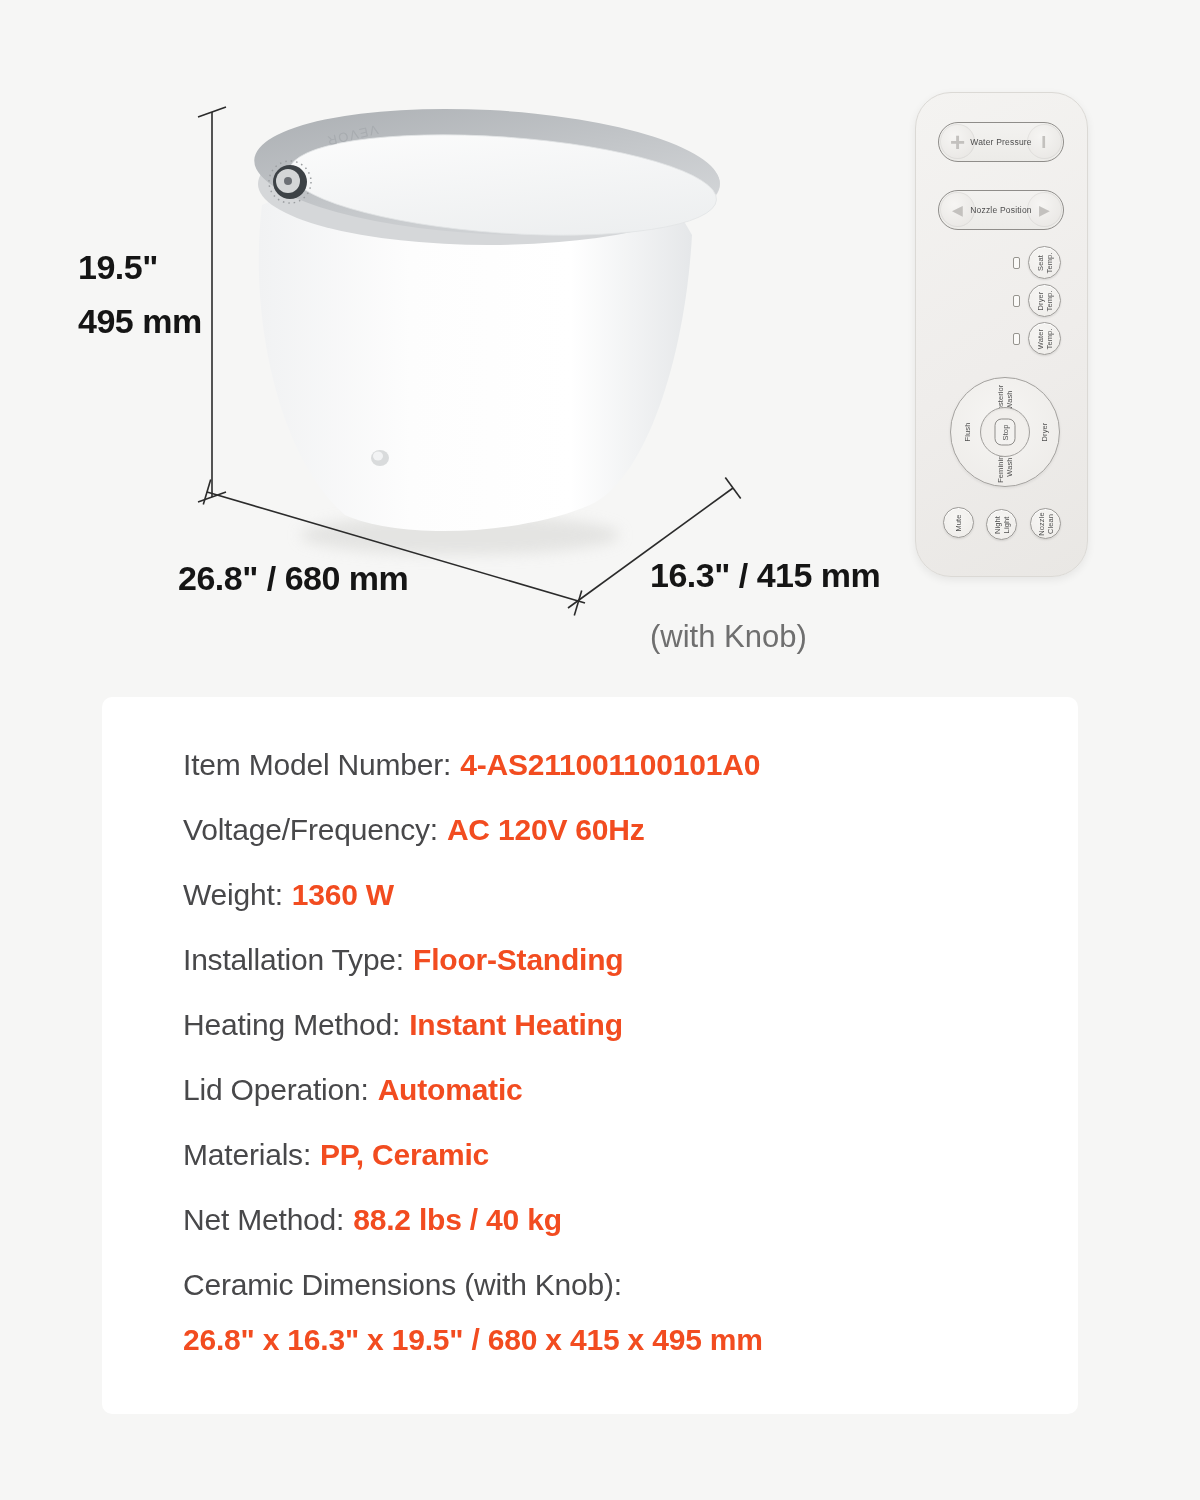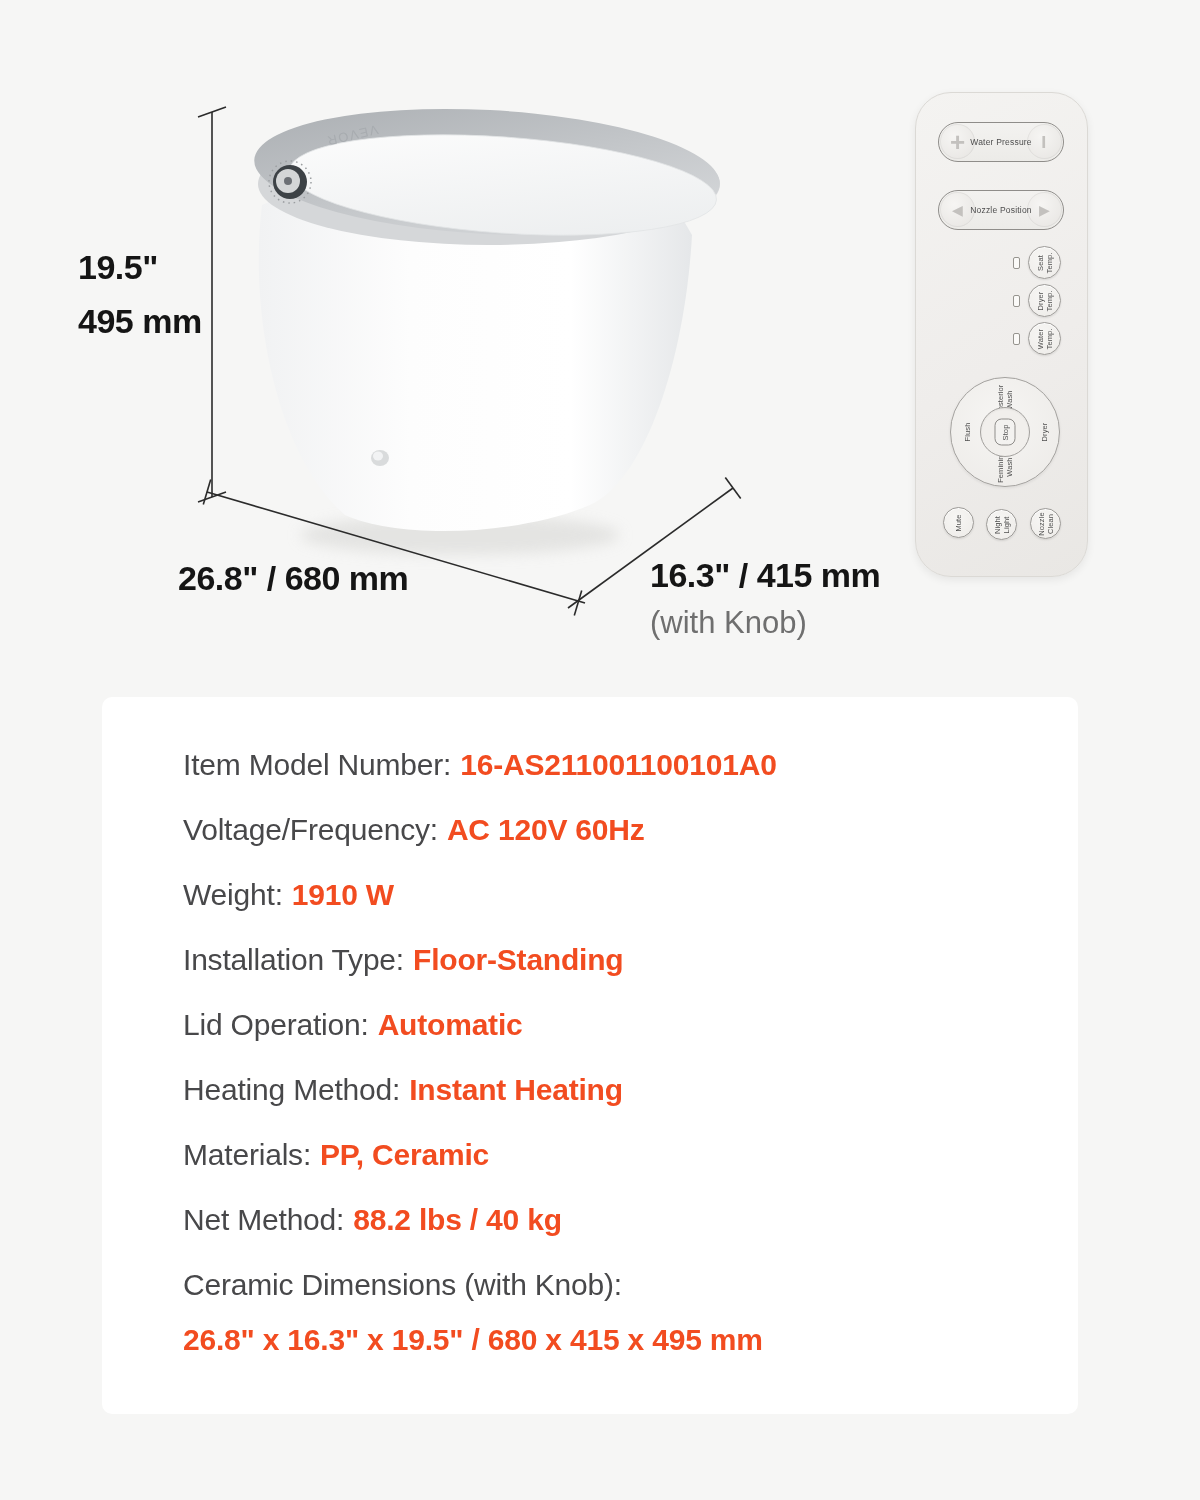--- a/index.html
+++ b/index.html
@@ -14,21 +14,21 @@
   
   .hero { position:absolute; left:0; top:0; width:1200px; height:690px; }
   #toilet-svg { position:absolute; left:225px; top:85px; }
   #dim-svg { position:absolute; left:0; top:0; pointer-events:none; }
 
   .dim-label { position:absolute; color:#151515; font-weight:bold; letter-spacing:-0.5px; }
   .dim-height { left:78px; top:250px; font-size:34px; line-height:1; }
   .dim-height div + div { margin-top:20px; }
   .dim-width { left:178px; top:559px; font-size:34px; }
   .dim-depth { left:650px; top:556px; font-size:34px; }
-  .dim-depth .note { font-size:31px; font-weight:normal; color:#6f6f6f; letter-spacing:0; margin-top:10px; }
+  .dim-depth .note { font-size:31px; font-weight:normal; color:#6f6f6f; letter-spacing:0; margin-top:24px; }
 
   
   .remote {
     position:absolute; left:915px; top:92px; width:173px; height:485px;
     background:linear-gradient(150deg,#f4f3f1 0%,#efedeb 55%,#e9e7e4 100%);
     border:1px solid #dbd9d5; border-radius:36px;
     box-shadow:0 3px 8px rgba(0,0,0,0.07);
   }
   .pill {
     position:absolute; left:22px; width:126px; height:40px;
@@ -248,36 +248,36 @@
     </div>
     <div class="rbtn rbtn-b" style="left:114px; top:415px">
       <span class="v">Nozzle
 Clean</span>
     </div>
   </div>
 </div>
 
 <div class="spec-card">
   <div class="spec-row">
-    <span class="spec-label">Item Model Number:</span><span class="spec-value">16-AS211001100101A0</span>
+    <span class="spec-label">Item Model Number:</span><span class="spec-value">4-AS211001100101A0</span>
   </div>
   <div class="spec-row">
     <span class="spec-label">Voltage/Frequency:</span><span class="spec-value">AC 120V 60Hz</span>
   </div>
   <div class="spec-row">
-    <span class="spec-label">Weight:</span><span class="spec-value">1910 W</span>
+    <span class="spec-label">Weight:</span><span class="spec-value">1360 W</span>
   </div>
   <div class="spec-row">
     <span class="spec-label">Installation Type:</span><span class="spec-value">Floor-Standing</span>
   </div>
   <div class="spec-row">
+    <span class="spec-label">Heating Method:</span><span class="spec-value">Instant Heating</span>
+  </div>
+  <div class="spec-row">
     <span class="spec-label">Lid Operation:</span><span class="spec-value">Automatic</span>
-  </div>
-  <div class="spec-row">
-    <span class="spec-label">Heating Method:</span><span class="spec-value">Instant Heating</span>
   </div>
   <div class="spec-row">
     <span class="spec-label">Materials:</span><span class="spec-value">PP, Ceramic</span>
   </div>
   <div class="spec-row">
     <span class="spec-label">Net Method:</span><span class="spec-value">88.2 lbs / 40 kg</span>
   </div>
   <div class="spec-row dims-label">
     <span class="spec-label">Ceramic Dimensions (with Knob):</span>
   </div>

